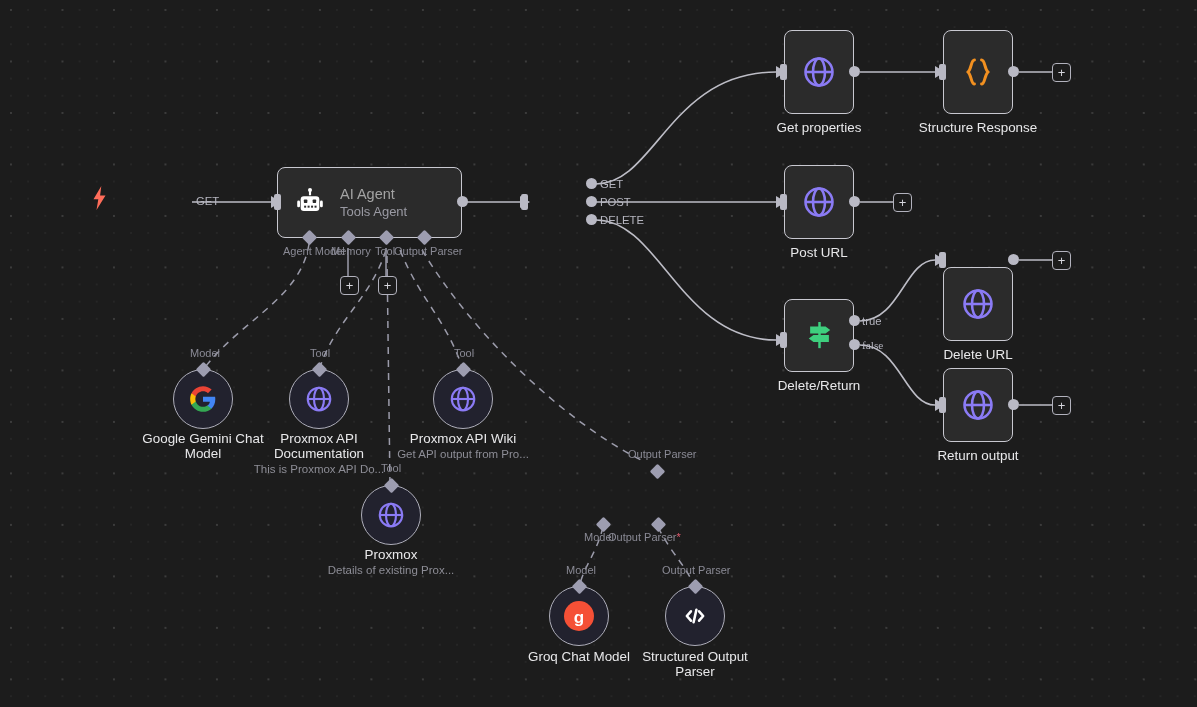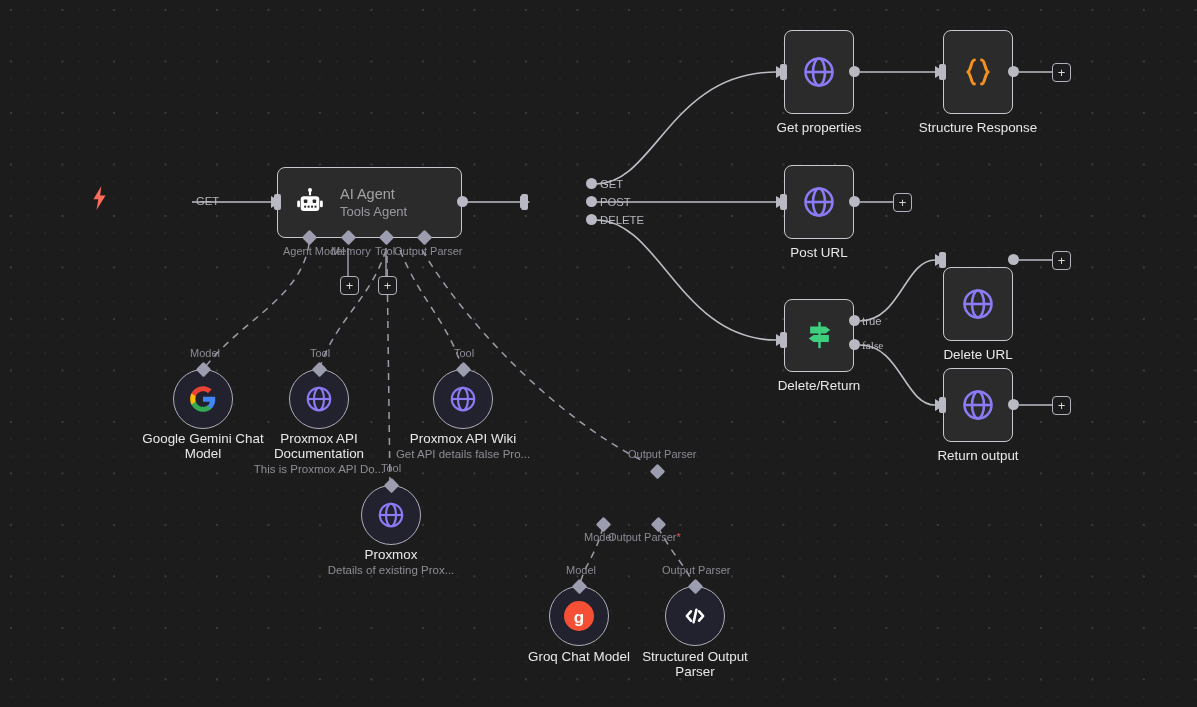--- a/index.html
+++ b/index.html
@@ -408,21 +408,21 @@
       <svg class="ic" width="30" height="30" viewBox="0 0 24 24" fill="none" stroke="#8b7bf5" stroke-width="1.7">
         <circle cx="12" cy="12" r="9"></circle>
         <ellipse cx="12" cy="12" rx="4" ry="9"></ellipse>
         <path d="M3 12h18"></path>
       </svg>
     </span>
   </div>
   <div class="diamond" style="left:458px; top:364px;"></div>
   <div class="plabel" style="left:454px; top:347px;">Tool</div>
   <div class="nlabel" style="left:463px; top:431px;">Proxmox API Wiki</div>
-  <div class="nsub" style="left:463px; top:447px;">Get API details false Pro...</div>
+  <div class="nsub" style="left:463px; top:447px;">Get API output from Pro...</div>
 
   <div class="circ" style="left:361px; top:485px; width:60px; height:60px;">
     <span>
       <svg class="ic" width="30" height="30" viewBox="0 0 24 24" fill="none" stroke="#8b7bf5" stroke-width="1.7">
         <circle cx="12" cy="12" r="9"></circle>
         <ellipse cx="12" cy="12" rx="4" ry="9"></ellipse>
         <path d="M3 12h18"></path>
       </svg>
     </span>
   </div>

